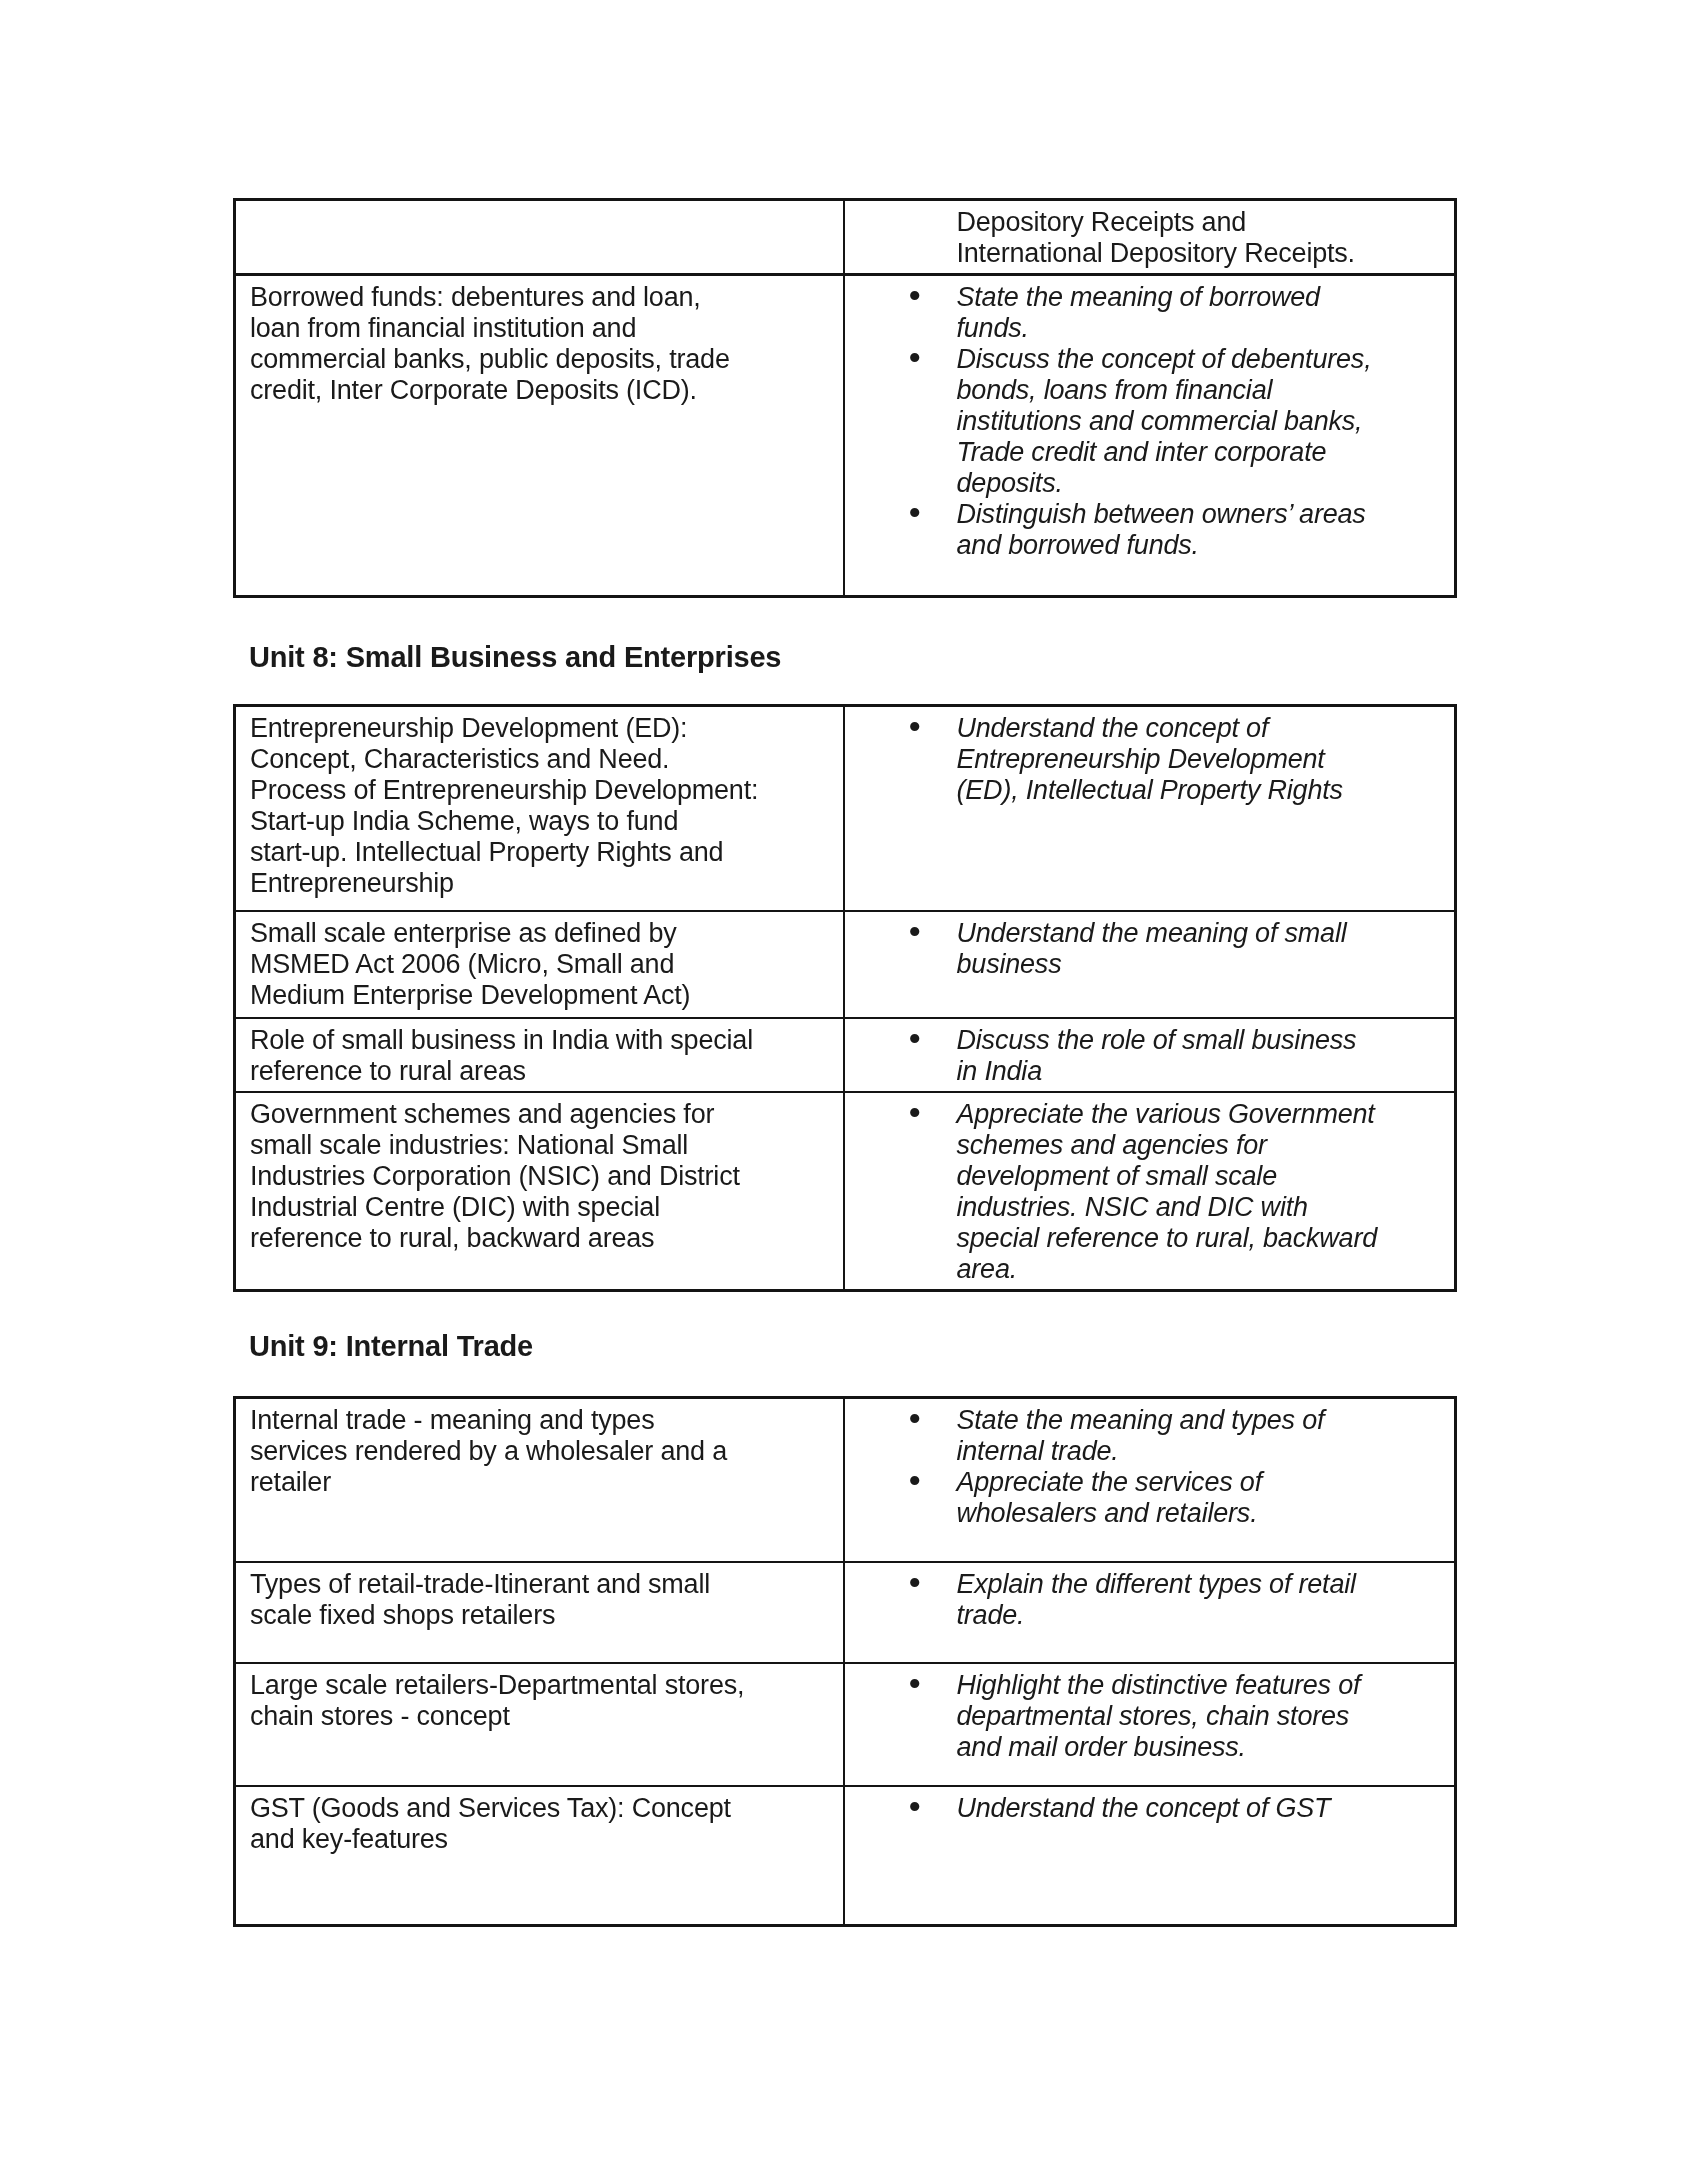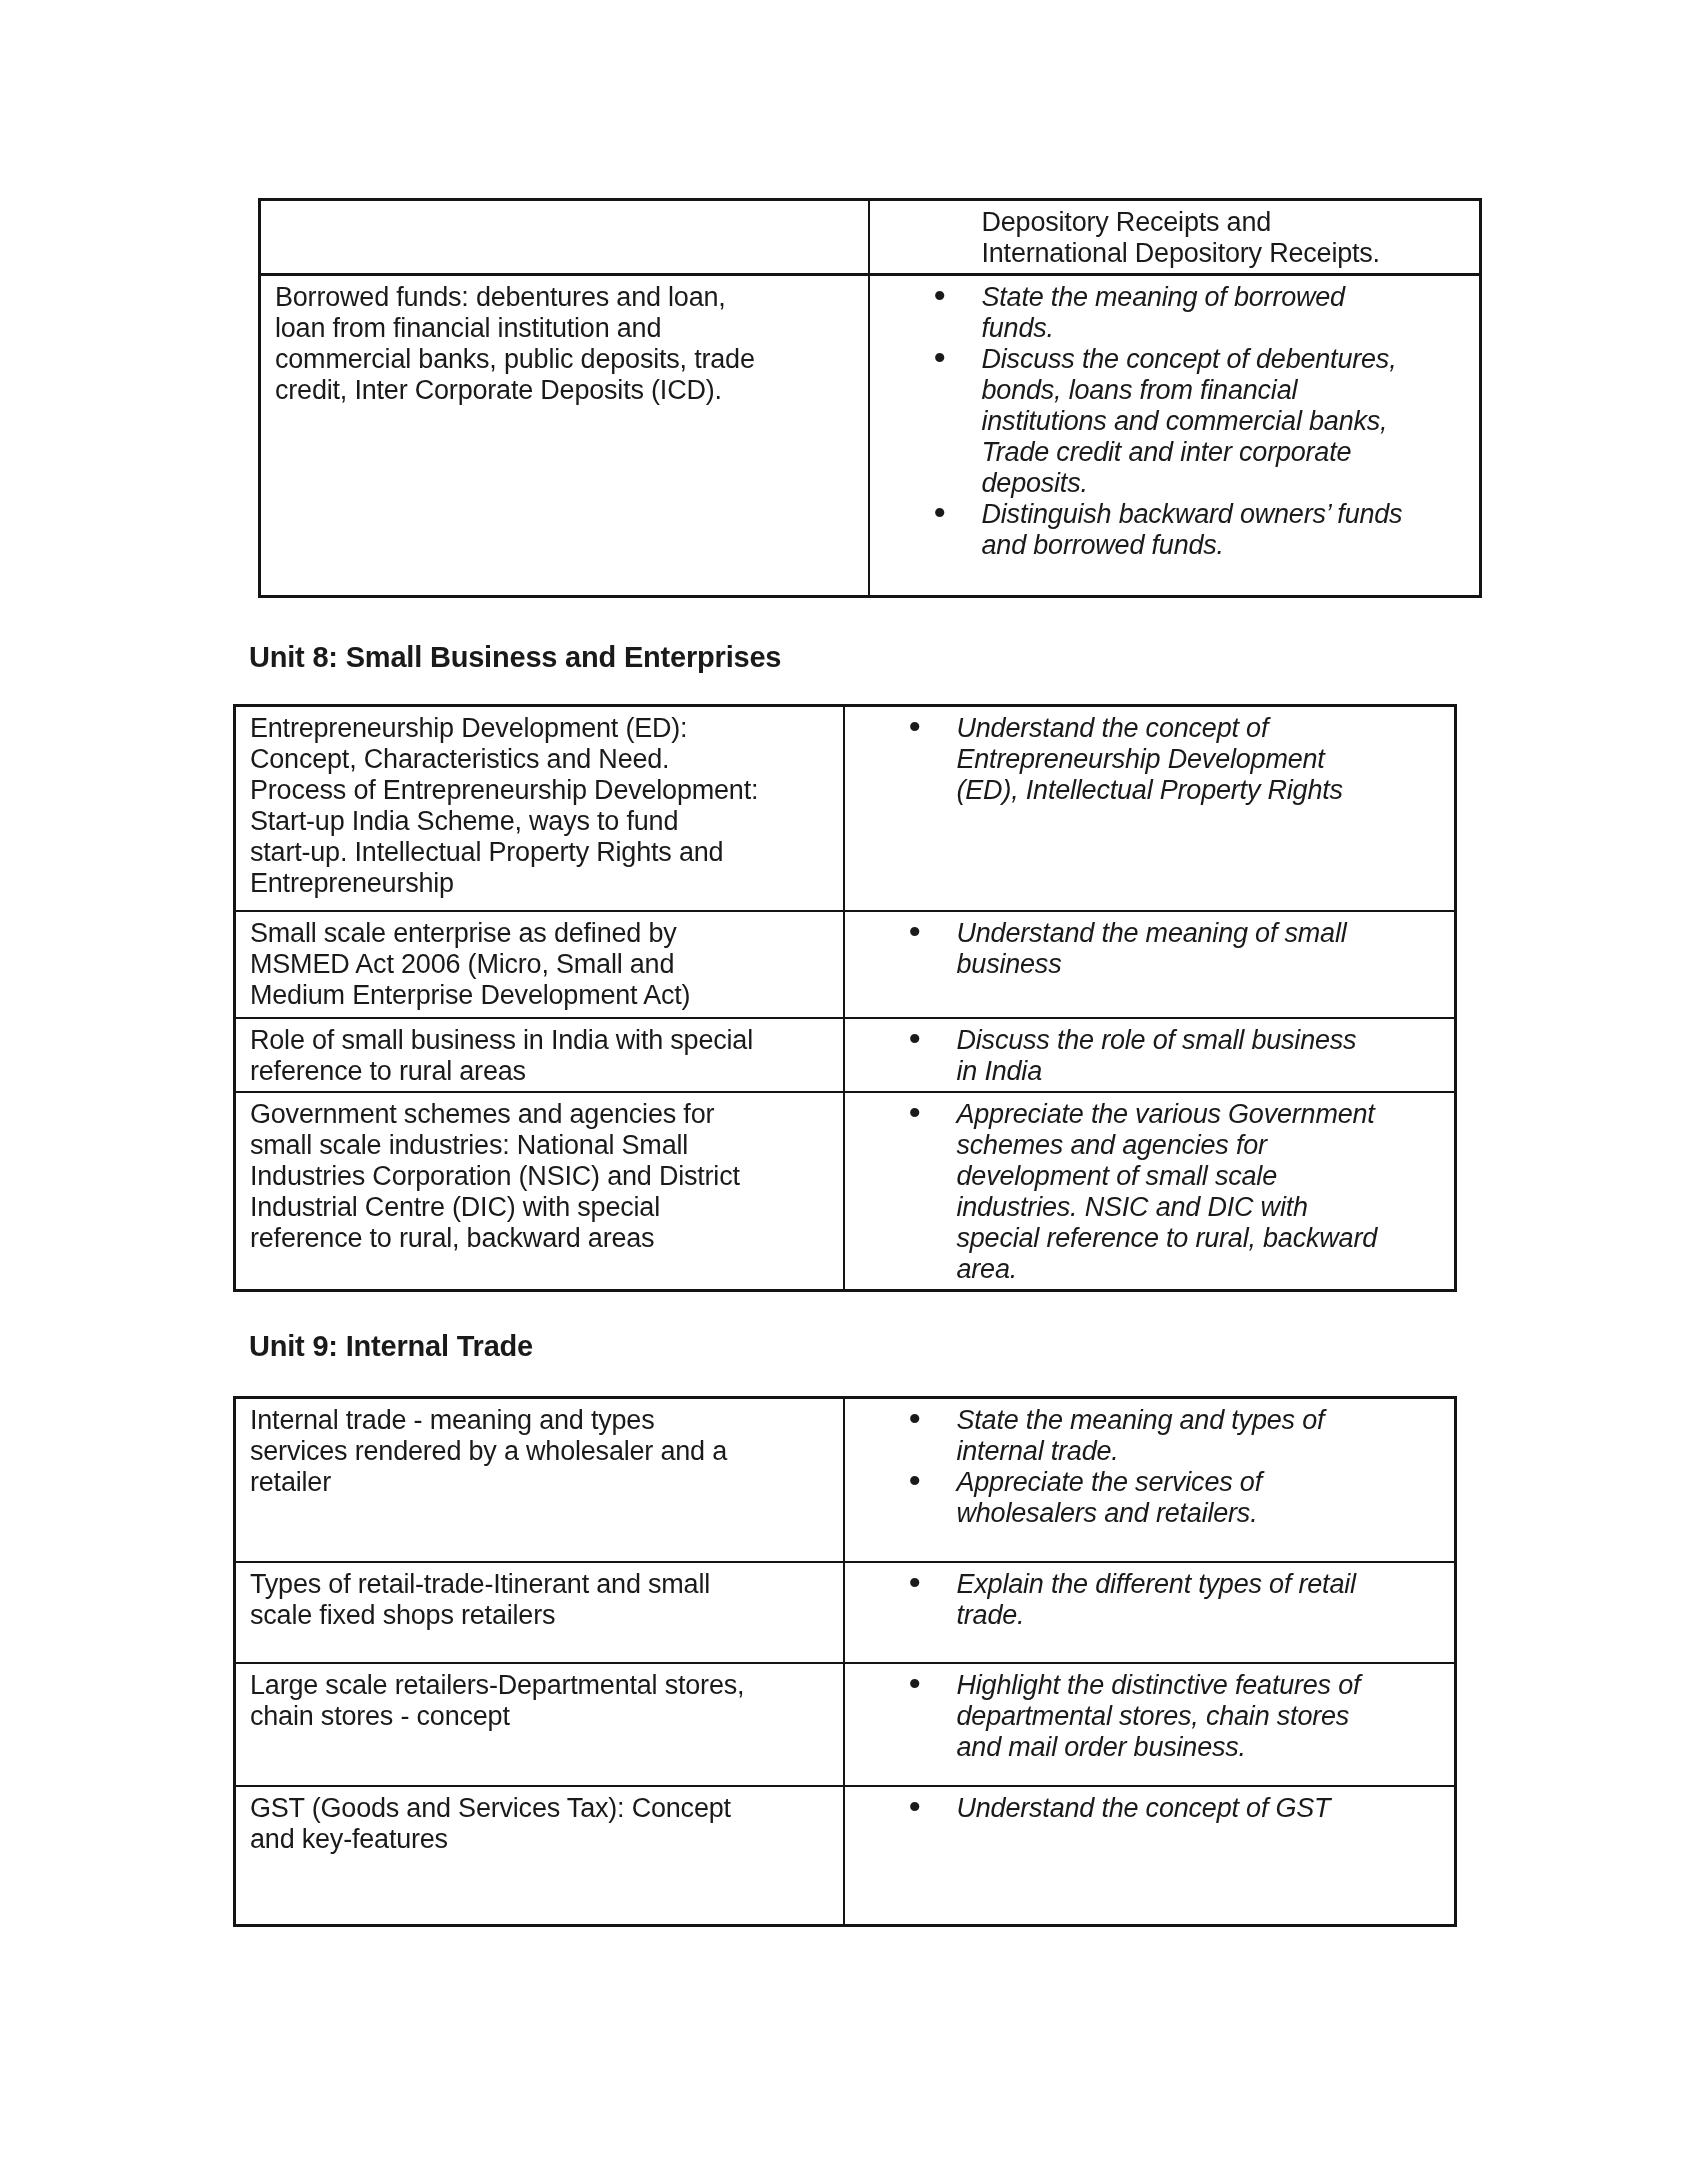--- a/index.html
+++ b/index.html
@@ -60,21 +60,21 @@
     position: absolute;
     left: 249px;
     font-size: 29px;
     font-weight: bold;
     line-height: 34px;
     letter-spacing: -0.2px;
     white-space: nowrap;
   }
   #heading-unit8 { top: 640px; }
   #heading-unit9 { top: 1329px; }
-  #table-1 { top: 198px; margin-left: 25px; }
+  #table-1 { top: 198px; }
   #table-2 { top: 704px; }
   #table-3 { top: 1396px; }
 </style>
 </head>
 <body>
 
 <div class="page">
 
   <table class="syl-table" id="table-1">
     <colgroup>
@@ -96,21 +96,21 @@
 credit, Inter Corporate Deposits (ICD).</td>
         <td class="rcell">
           <ul class="obj">
             <li>State the meaning of borrowed
 funds.</li>
             <li>Discuss the concept of debentures,
 bonds, loans from financial
 institutions and commercial banks,
 Trade credit and inter corporate
 deposits.</li>
-            <li>Distinguish backward owners’ funds
+            <li>Distinguish between owners’ areas
 and borrowed funds.</li>
           </ul>
         </td>
       </tr>
     </tbody>
   </table>
 
   <div class="unit-heading" id="heading-unit8">Unit 8: Small Business and Enterprises</div>
 
   <table class="syl-table" id="table-2">

